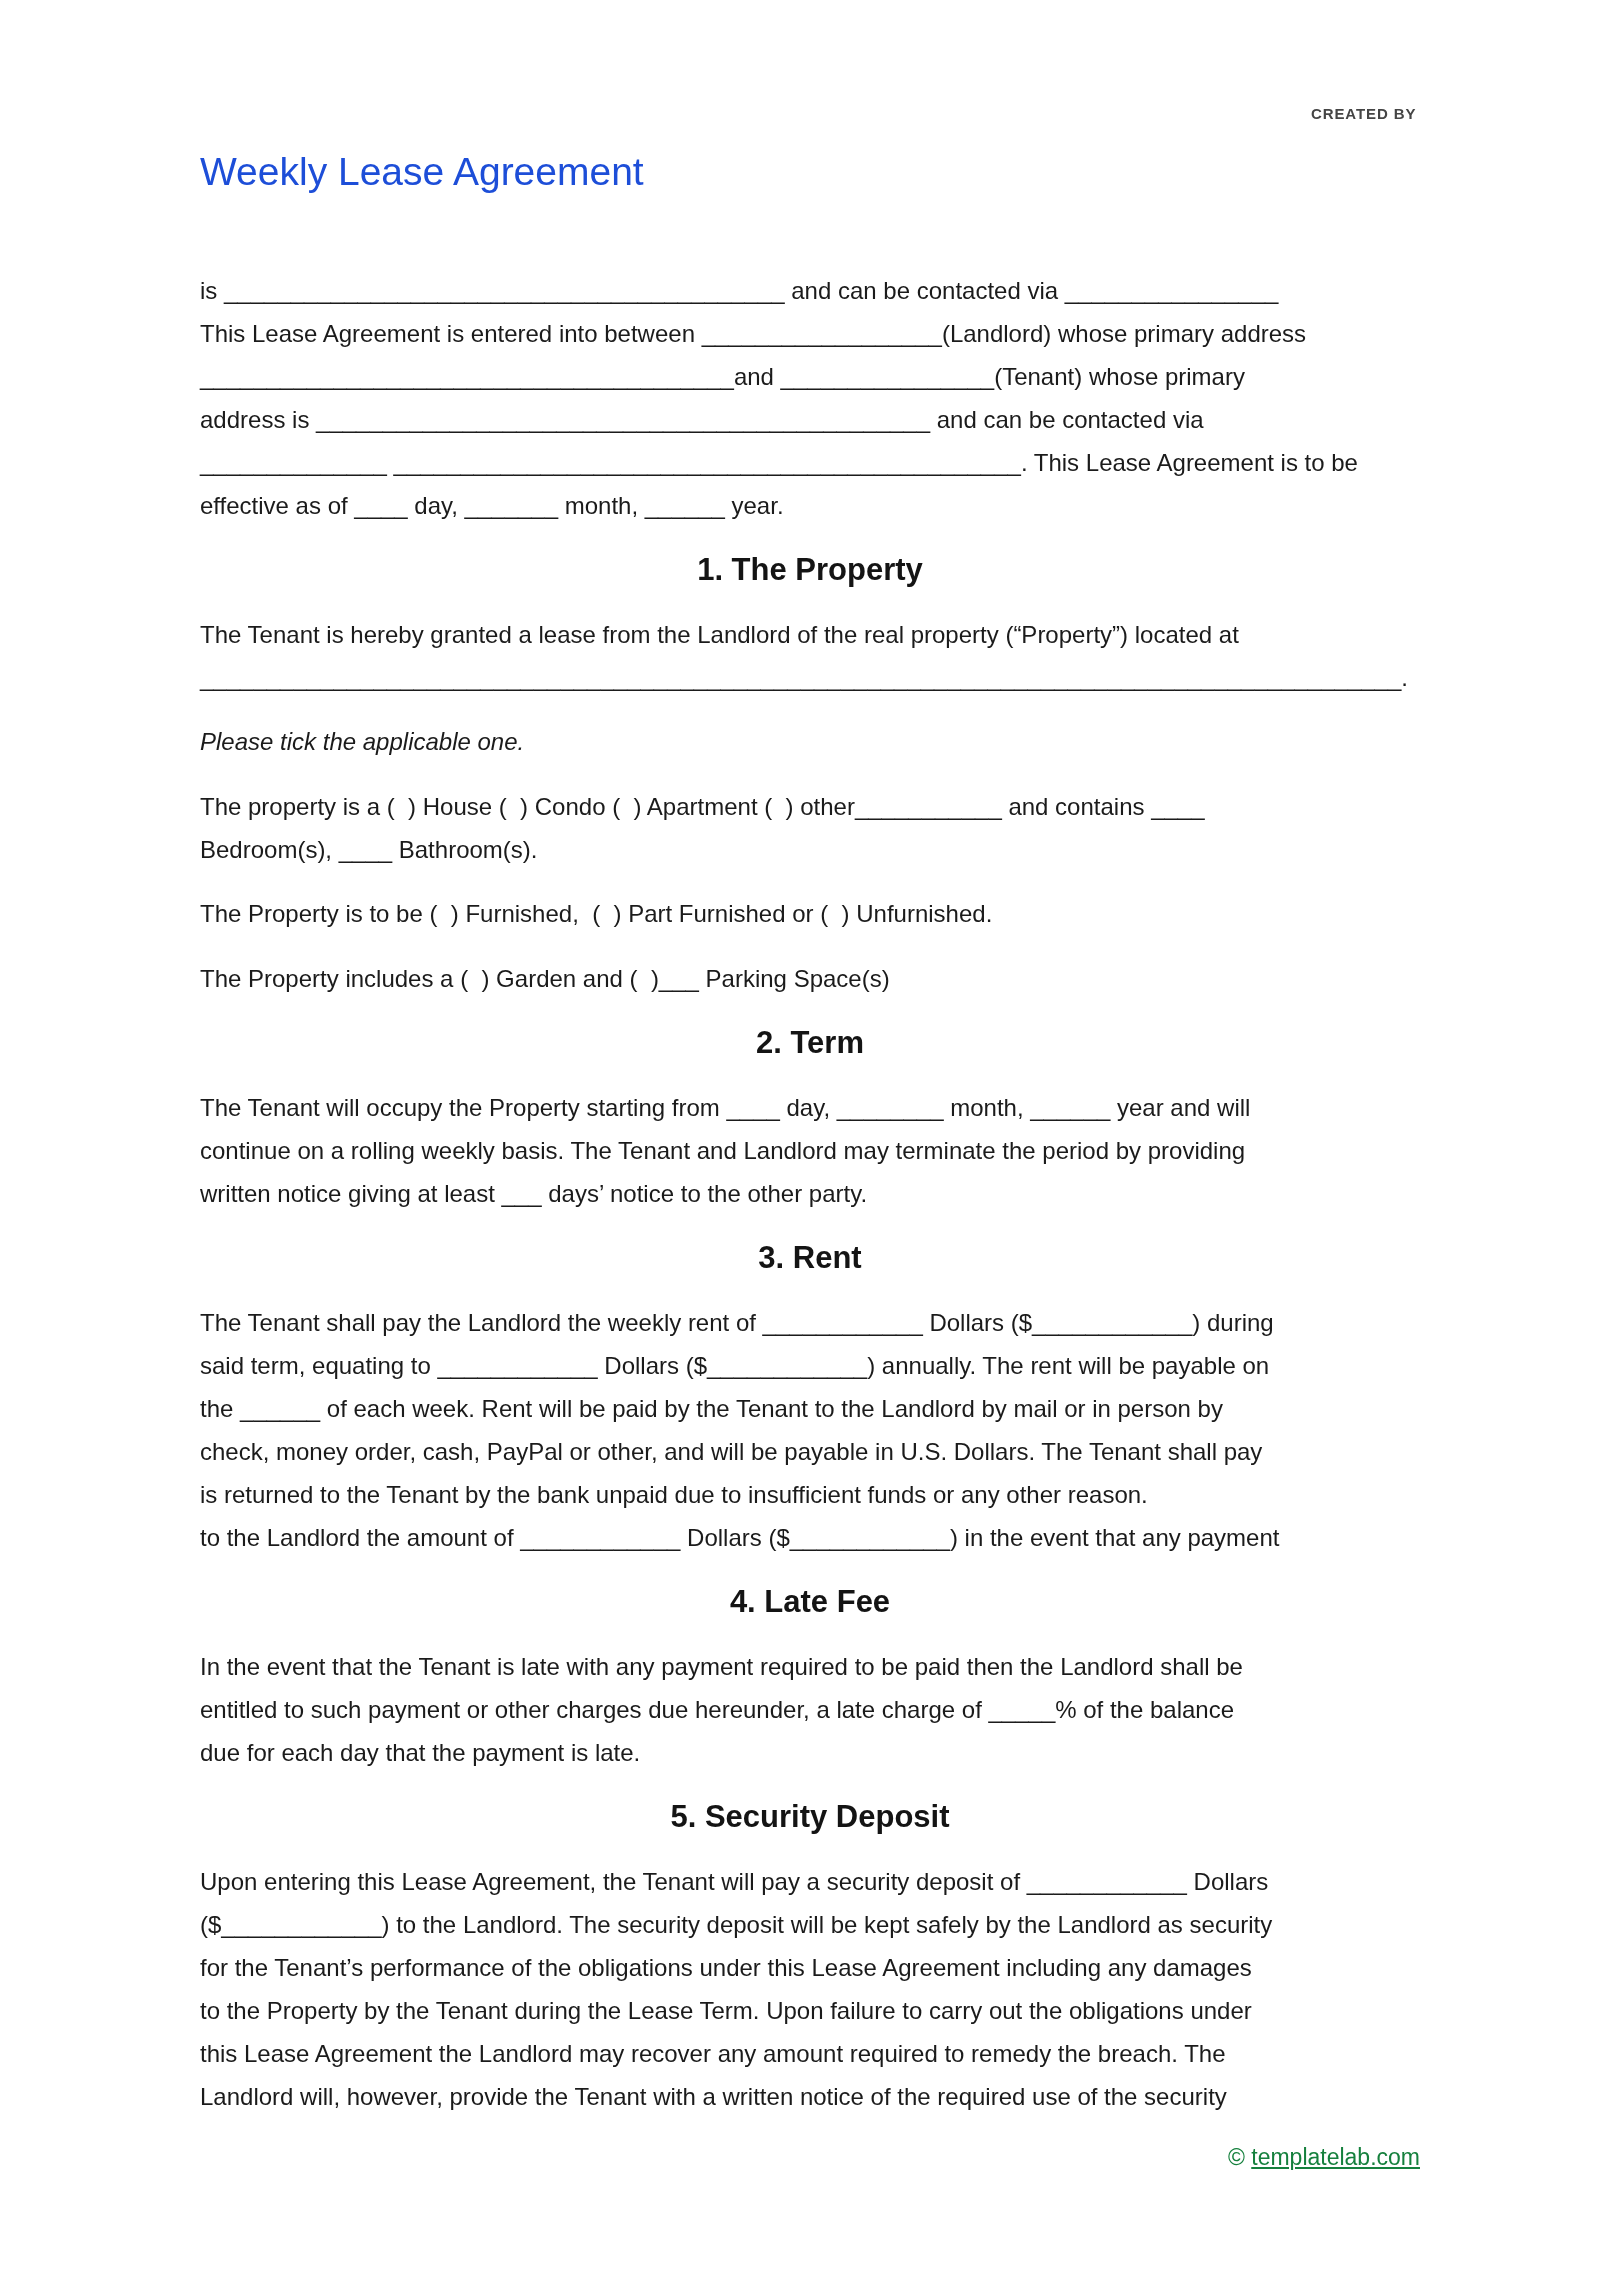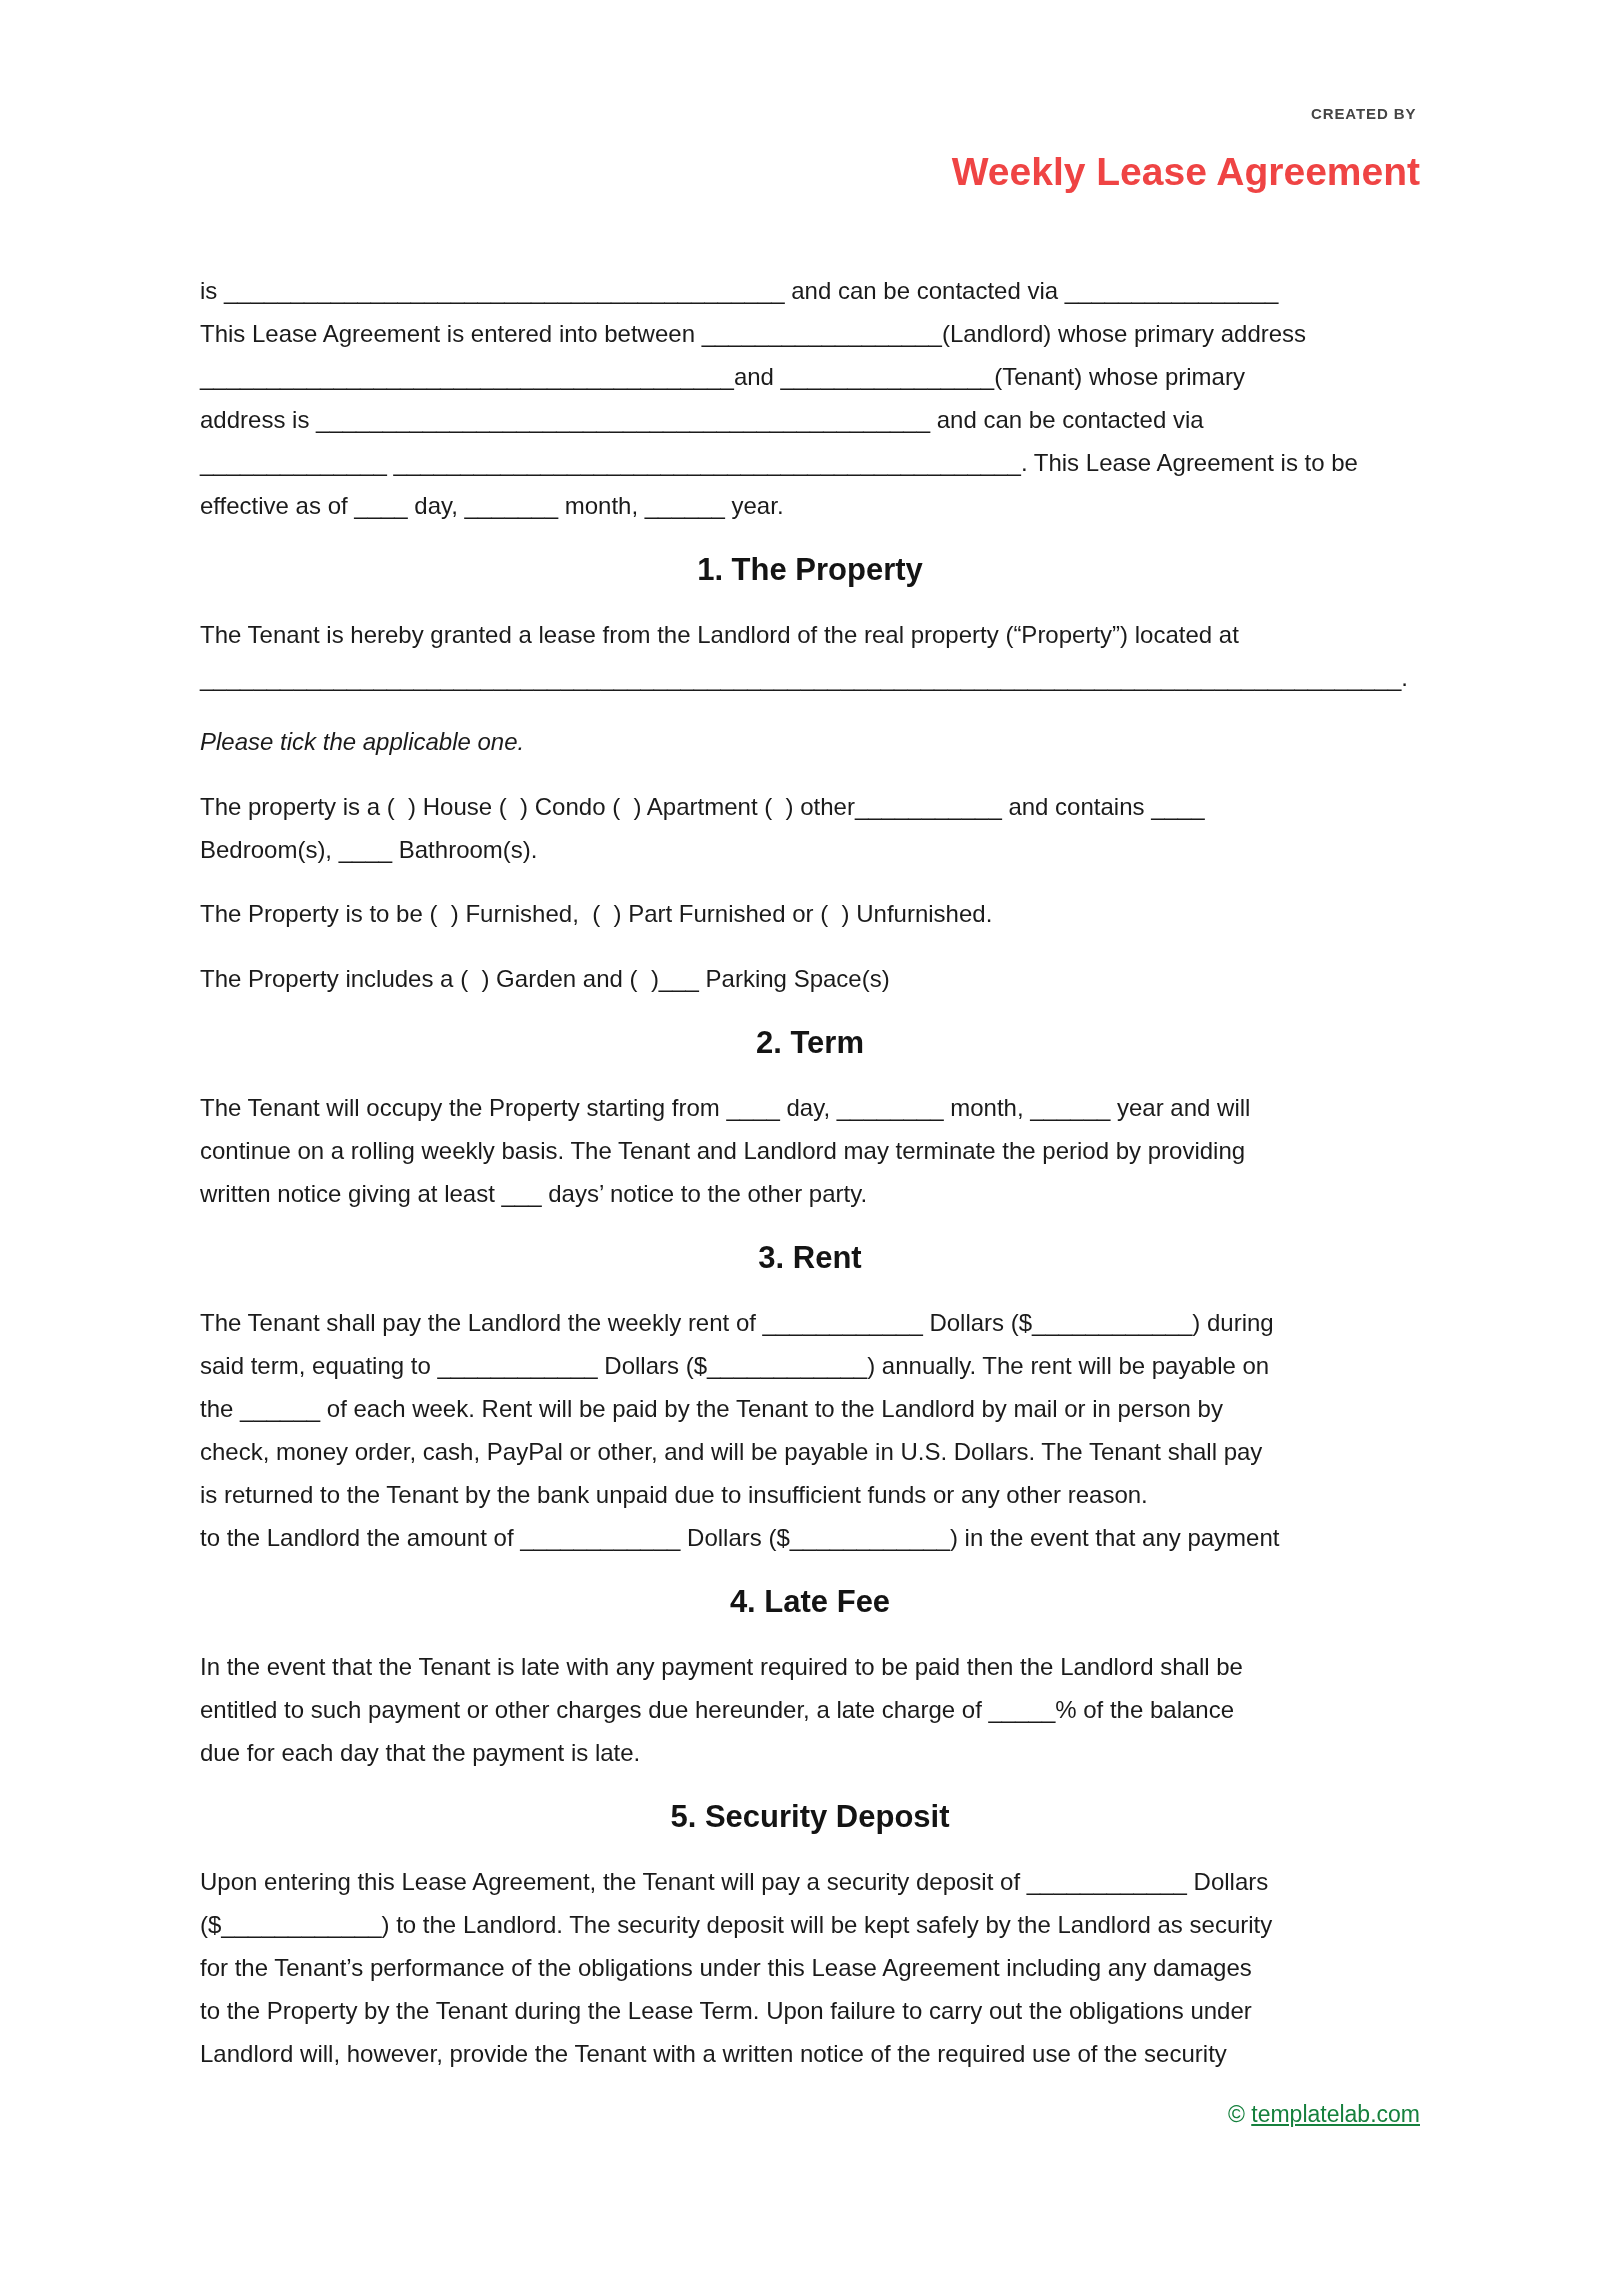--- a/index.html
+++ b/index.html
@@ -45,23 +45,23 @@
   .flask-a svg {
     width: 39px;
     height: 40px;
     display: inline-block;
     vertical-align: baseline;
     margin: 0 0 0 0.9px;
   }
   
   .title {
     font-size: 39px;
-    font-weight: 700;
-    color: #ef4444;
-    text-align: right;
+    font-weight: 400;
+    color: #1d4ed8;
+    text-align: left;
     margin: 27px 0 75px 0;
     letter-spacing: 0px;
   }
   
   .para {
     font-size: 24px;
     line-height: 43px;
     margin: 0 0 21.5px 0;
   }
   .para .line { white-space: pre; }
@@ -146,19 +146,20 @@
       <div class="line">entitled to such payment or other charges due hereunder, a late charge of _____% of the balance</div>
       <div class="line">due for each day that the payment is late.</div>
     </div>
 
   <h2 class="heading">5. Security Deposit</h2>
   <div class="para">
       <div class="line">Upon entering this Lease Agreement, the Tenant will pay a security deposit of ____________ Dollars</div>
       <div class="line">($____________) to the Landlord. The security deposit will be kept safely by the Landlord as security</div>
       <div class="line">for the Tenant’s performance of the obligations under this Lease Agreement including any damages</div>
       <div class="line">to the Property by the Tenant during the Lease Term. Upon failure to carry out the obligations under</div>
+      <div class="line">this Lease Agreement the Landlord may recover any amount required to remedy the breach. The</div>
       <div class="line">Landlord will, however, provide the Tenant with a written notice of the required use of the security</div>
     </div>
 
   <div class="footer"><span>© </span><span class="domain">templatelab.com</span></div>
 
 </div>
 
 
 </body></html>

